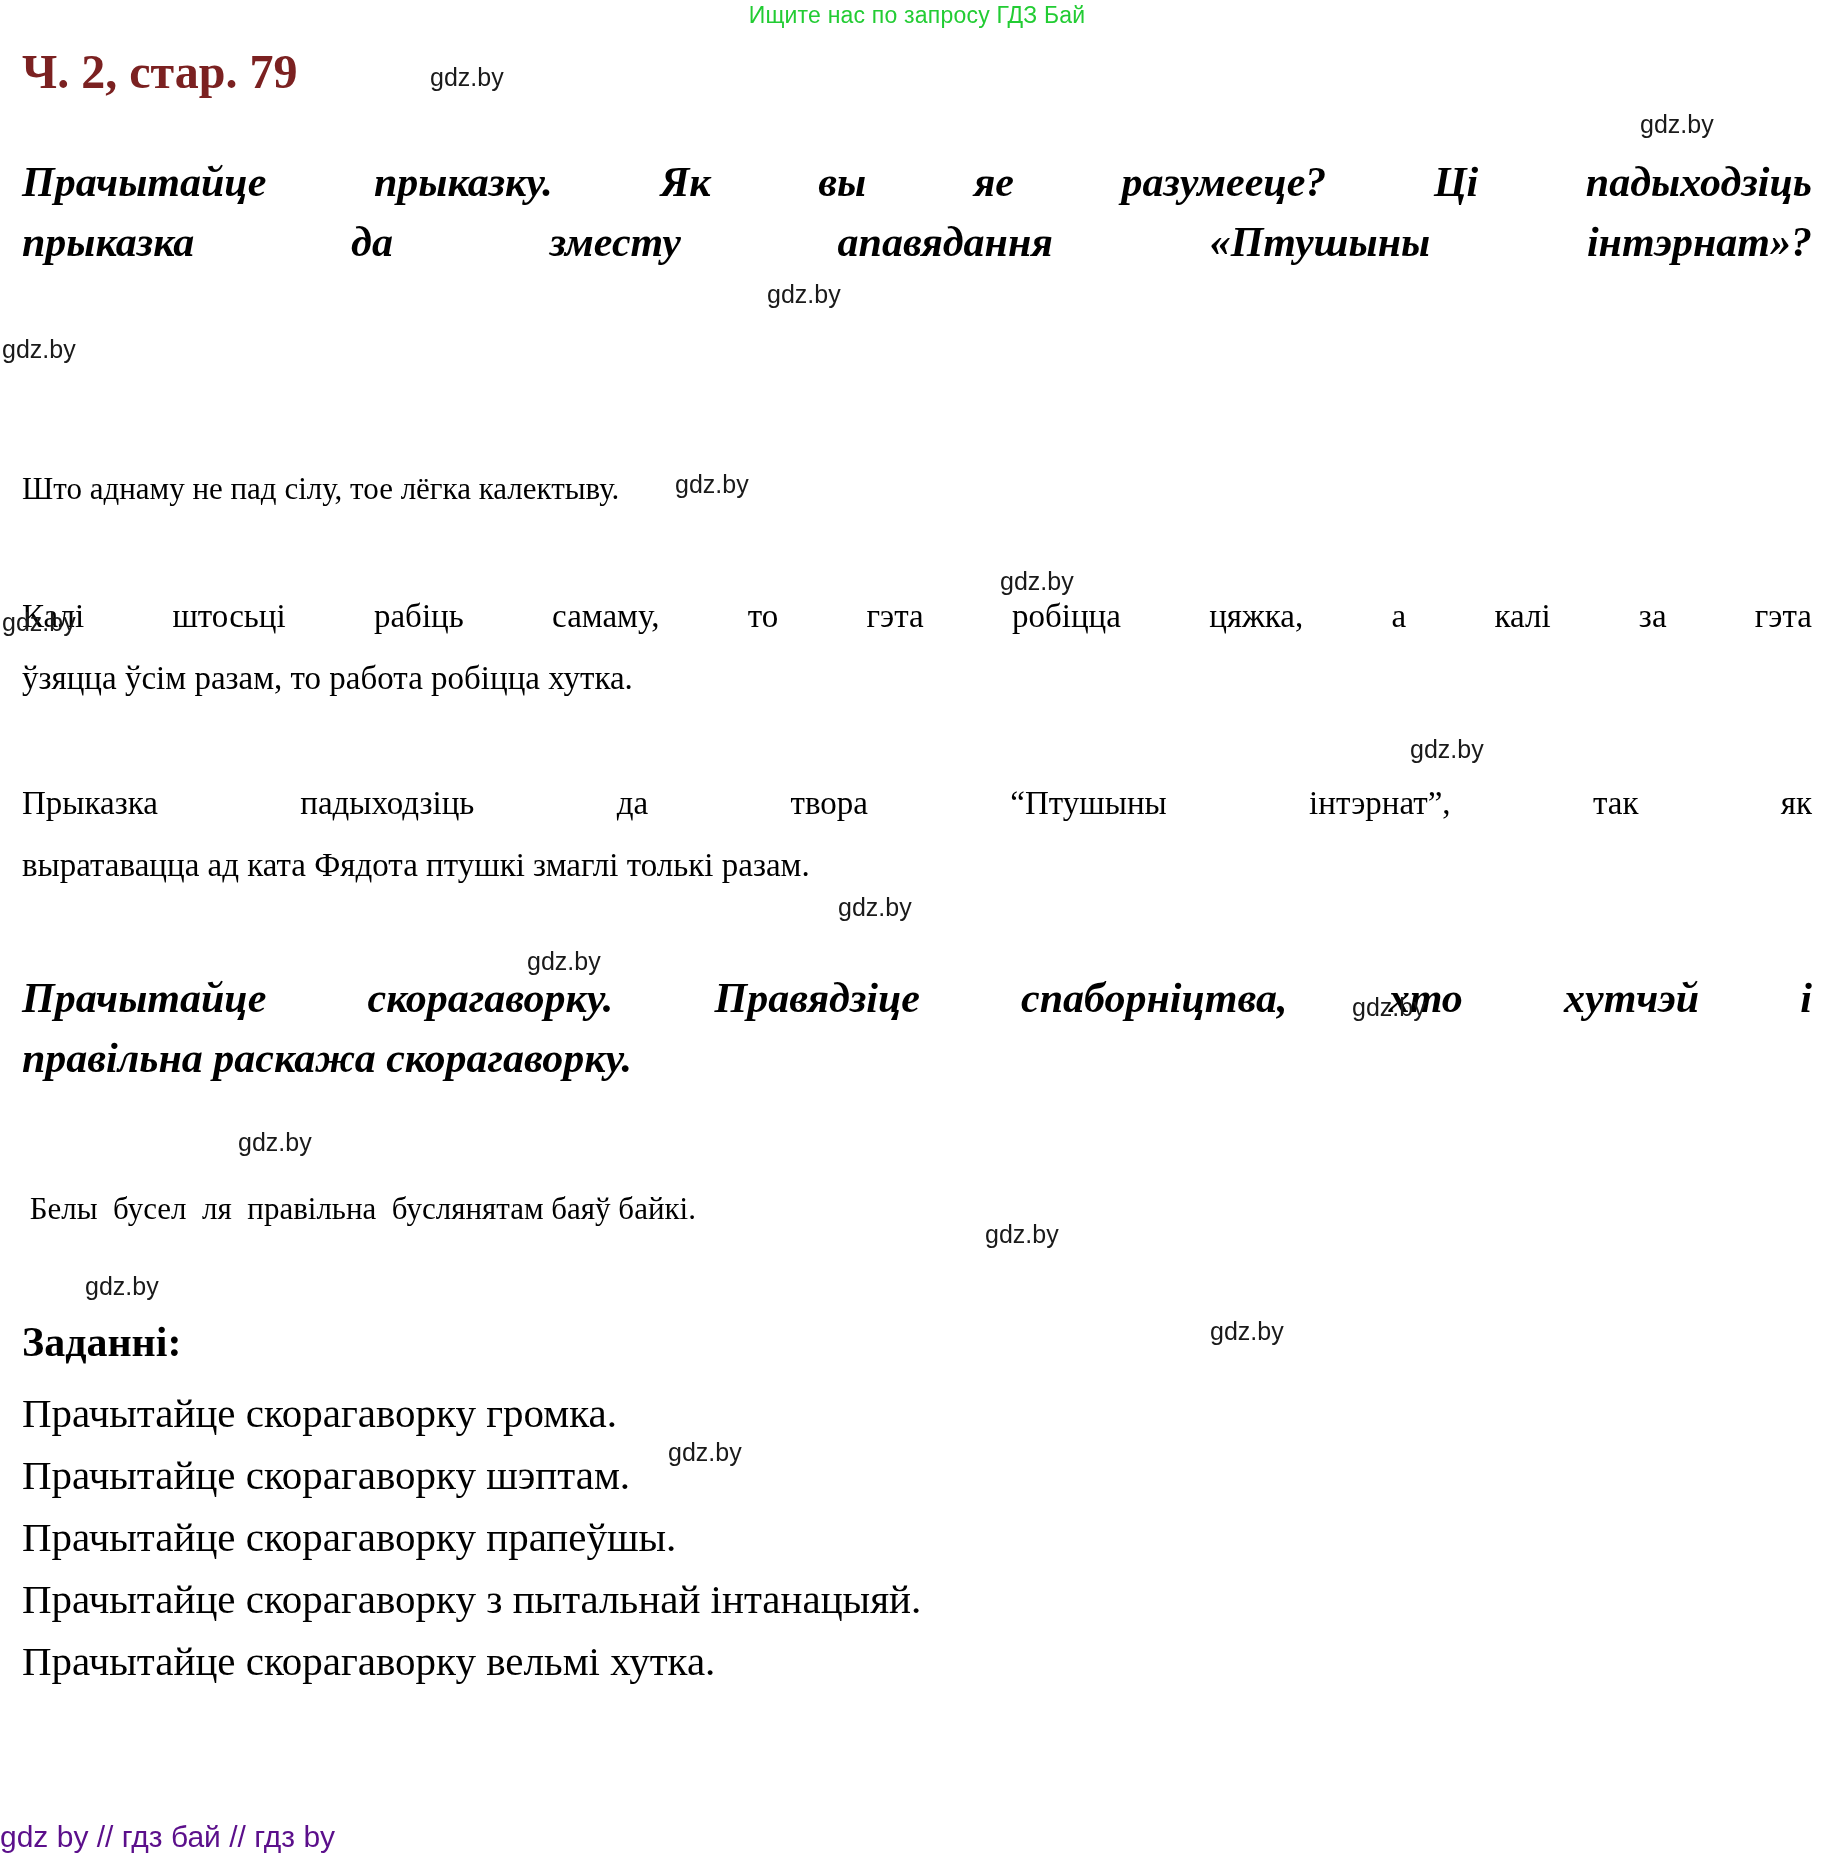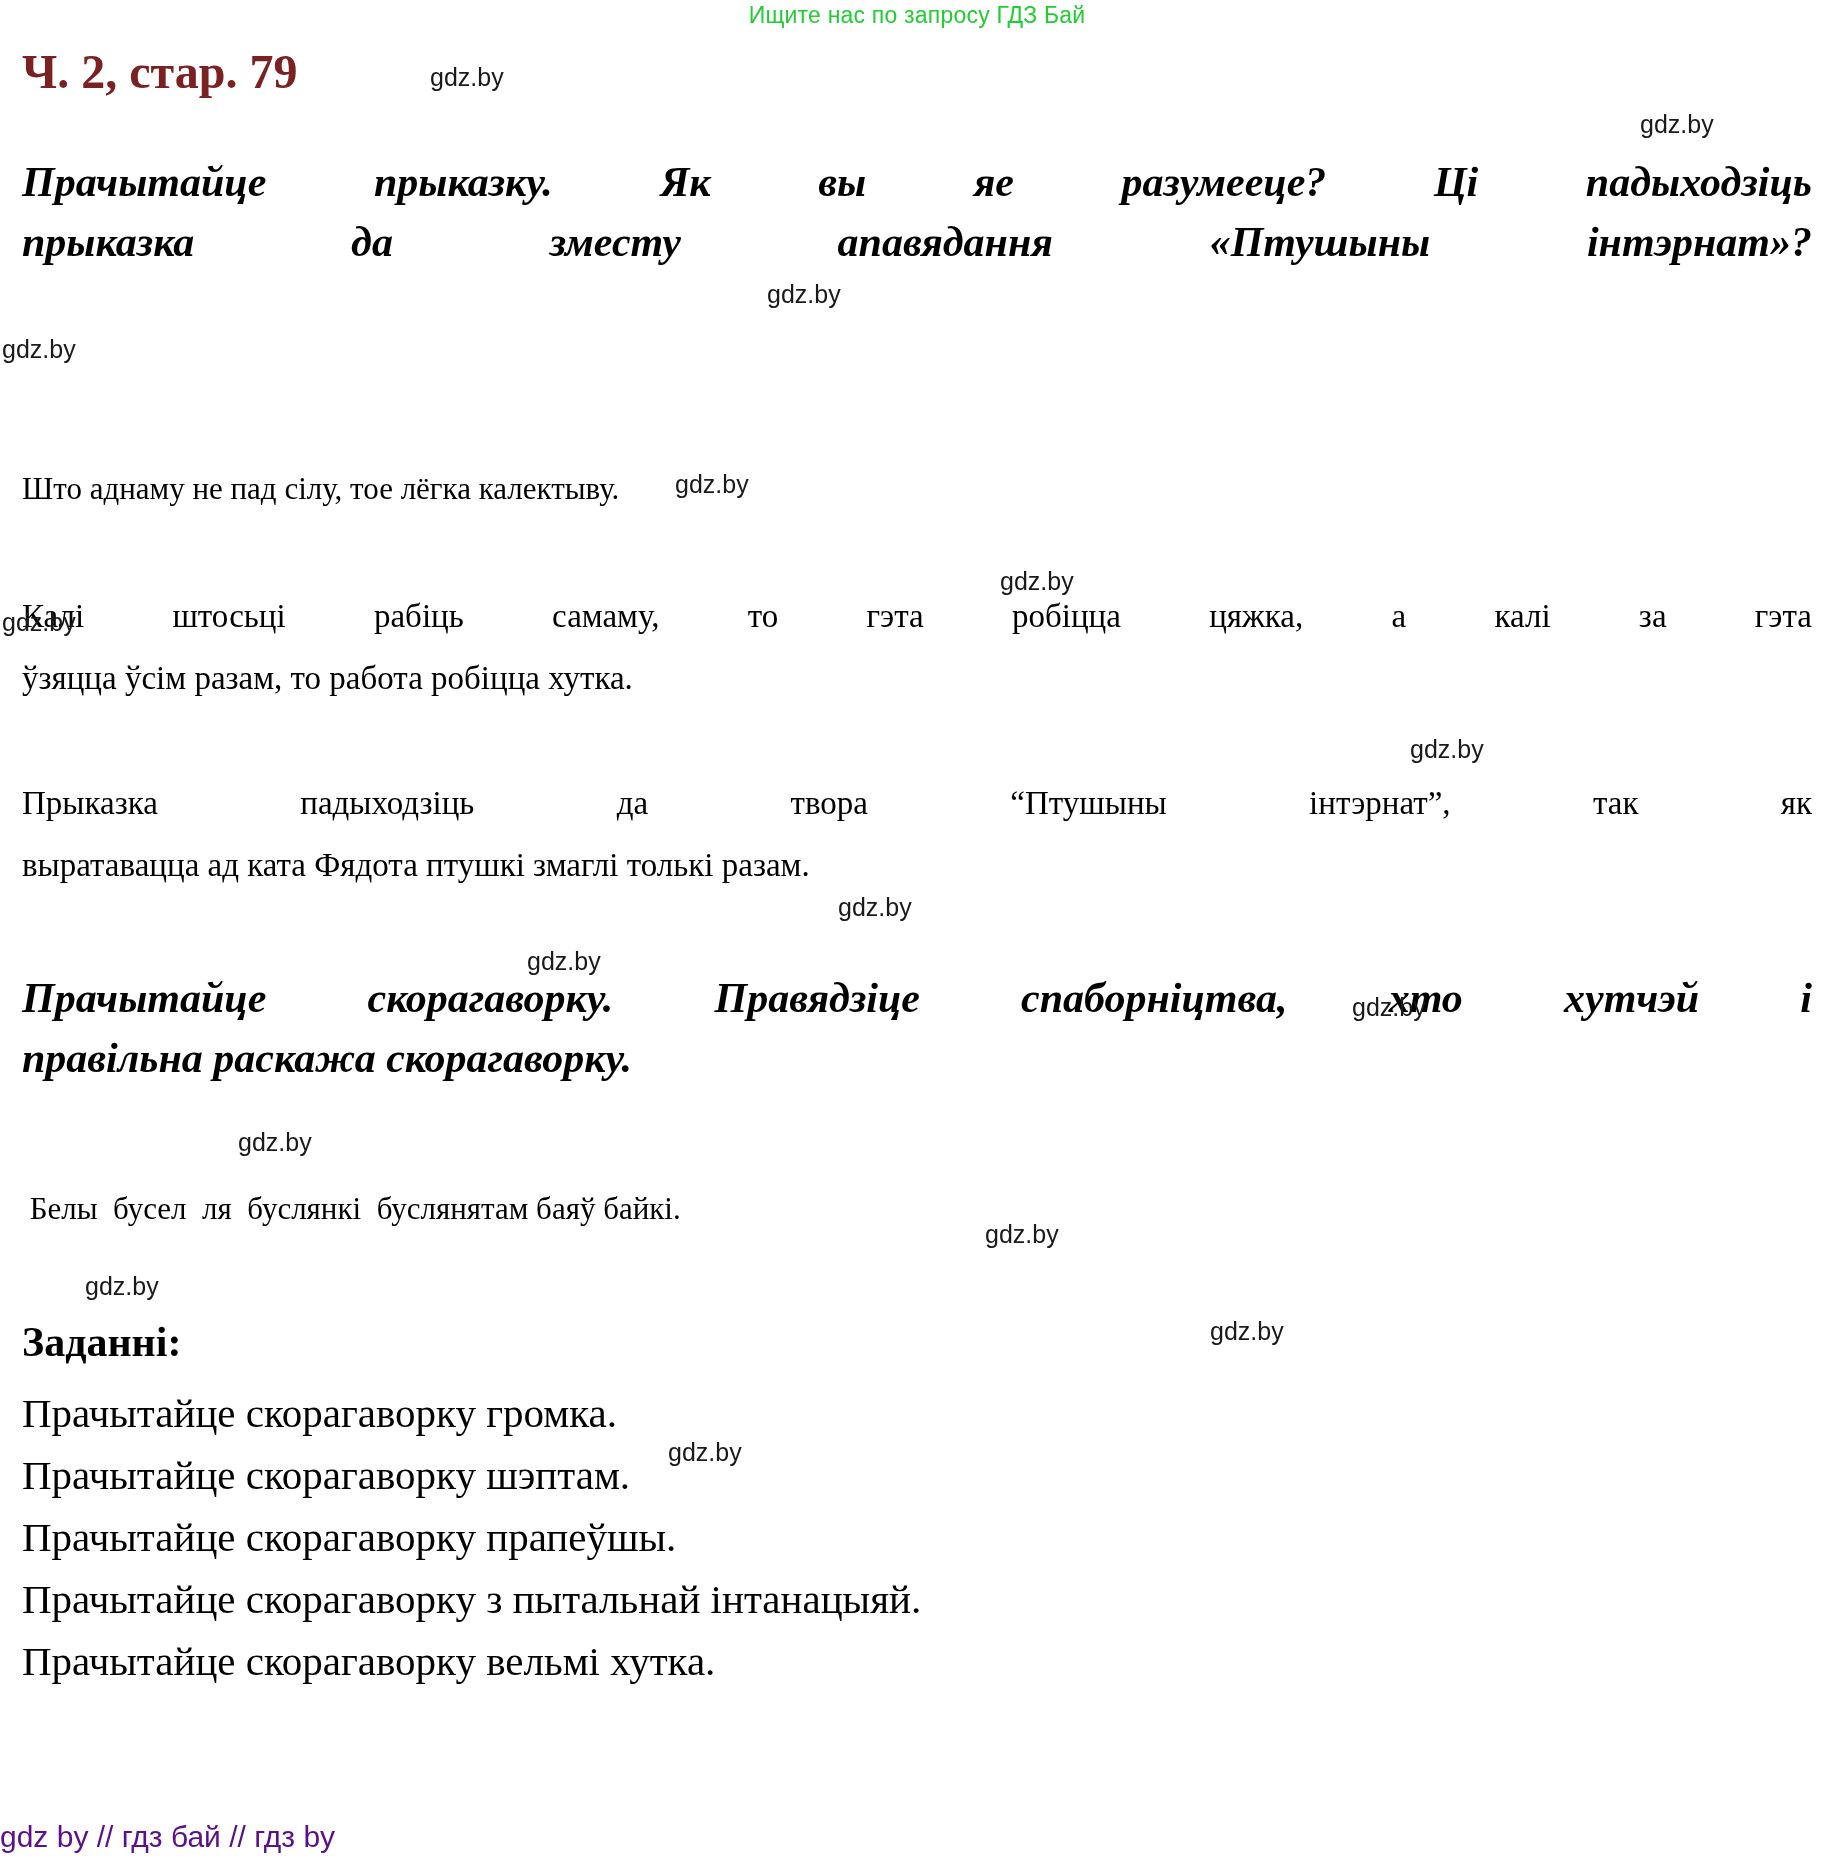--- a/index.html
+++ b/index.html
@@ -165,21 +165,21 @@
   <div class="block para" style="top:772px;">
     <span class="just">Прыказка падыходзіць да твора “Птушыны інтэрнат”, так як</span>
     <span class="last">выратавацца ад ката Фядота птушкі змаглі толькі разам.</span>
   </div>
 
   <div class="block task-heading" style="top:968px;">
     <span class="just">Прачытайце скорагаворку. Правядзіце спаборніцтва, хто хутчэй і</span>
     <span class="last">правільна раскажа скорагаворку.</span>
   </div>
 
-  <div class="block plain-line" style="top:1178px;"> Белы  бусел  ля  буслянкі  буслянятам баяў байкі.</div>
+  <div class="block plain-line" style="top:1178px;"> Белы  бусел  ля  правільна  буслянятам баяў байкі.</div>
 
   <div class="block section-label" style="top:1315px;">Заданні:</div>
 
   <div class="block task-list" style="top:1382px;">
     <span class="item">Прачытайце скорагаворку громка.</span>
     <span class="item">Прачытайце скорагаворку шэптам.</span>
     <span class="item">Прачытайце скорагаворку прапеўшы.</span>
     <span class="item">Прачытайце скорагаворку з пытальнай інтанацыяй.</span>
     <span class="item">Прачытайце скорагаворку вельмі хутка.</span>
   </div>

